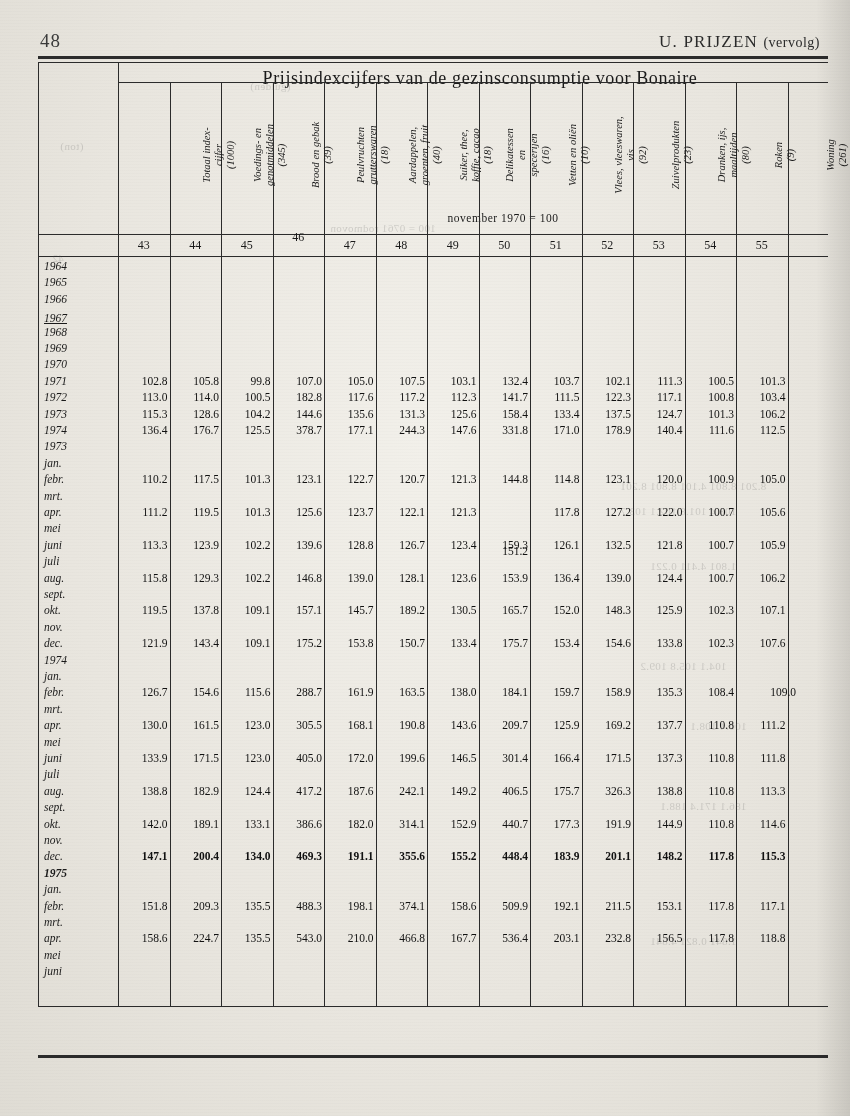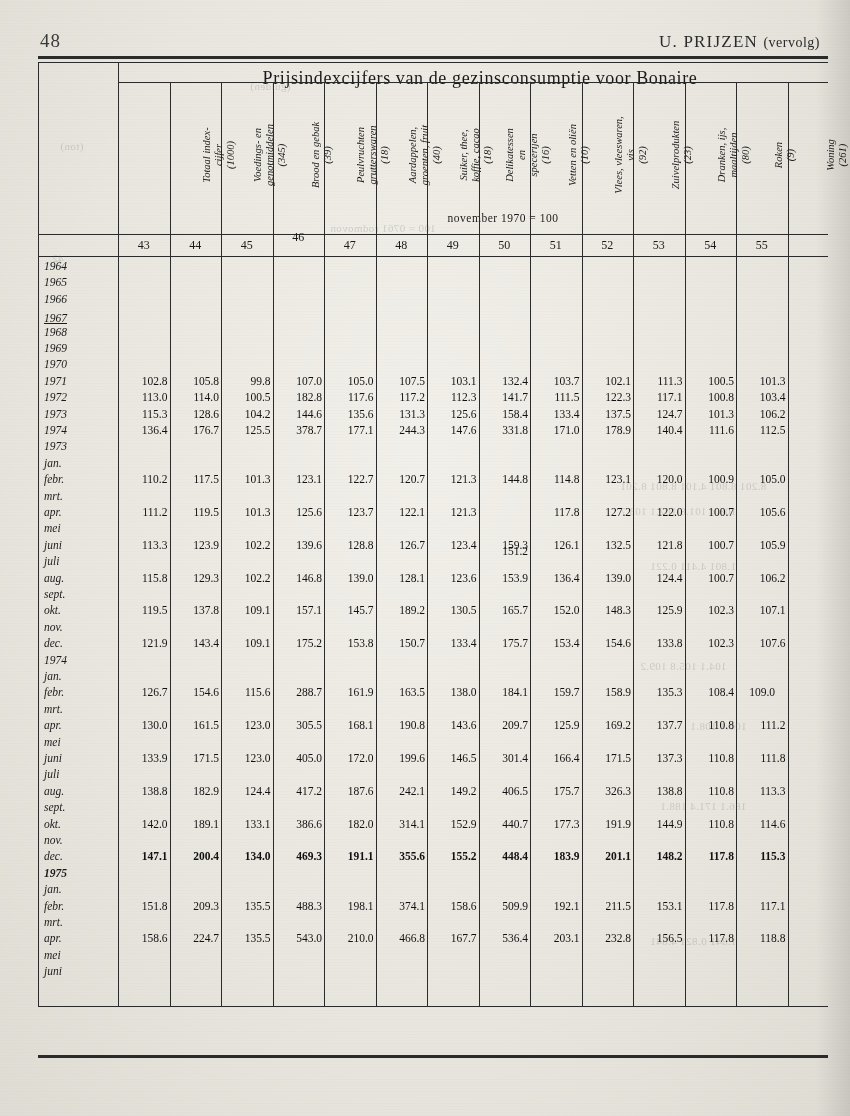--- a/index.html
+++ b/index.html
@@ -330,21 +330,21 @@
       <div class="cell" style="left: 188.5px; top: 624.4px;">115.6</div>
       <div class="cell" style="left: 240px; top: 624.4px;">288.7</div>
       <div class="cell" style="left: 291.5px; top: 624.4px;">161.9</div>
       <div class="cell" style="left: 343px; top: 624.4px;">163.5</div>
       <div class="cell" style="left: 394.5px; top: 624.4px;">138.0</div>
       <div class="cell" style="left: 446px; top: 624.4px;">184.1</div>
       <div class="cell" style="left: 497.5px; top: 624.4px;">159.7</div>
       <div class="cell" style="left: 549px; top: 624.4px;">158.9</div>
       <div class="cell" style="left: 600.5px; top: 624.4px;">135.3</div>
       <div class="cell" style="left: 652px; top: 624.4px;">108.4</div>
-      <div class="cell" style="left: 693px; top: 624.4px;">109.0</div>
+      <div class="cell" style="left: 714px; top: 624.4px;">109.0</div>
       <div class="rowlabel" style="top: 640.8px;">mrt.</div>
       <div class="rowlabel" style="top: 657.2px;">apr.</div>
       <div class="cell" style="left: 85.5px; top: 657.2px;">130.0</div>
       <div class="cell" style="left: 137px; top: 657.2px;">161.5</div>
       <div class="cell" style="left: 188.5px; top: 657.2px;">123.0</div>
       <div class="cell" style="left: 240px; top: 657.2px;">305.5</div>
       <div class="cell" style="left: 291.5px; top: 657.2px;">168.1</div>
       <div class="cell" style="left: 343px; top: 657.2px;">190.8</div>
       <div class="cell" style="left: 394.5px; top: 657.2px;">143.6</div>
       <div class="cell" style="left: 446px; top: 657.2px;">209.7</div>

